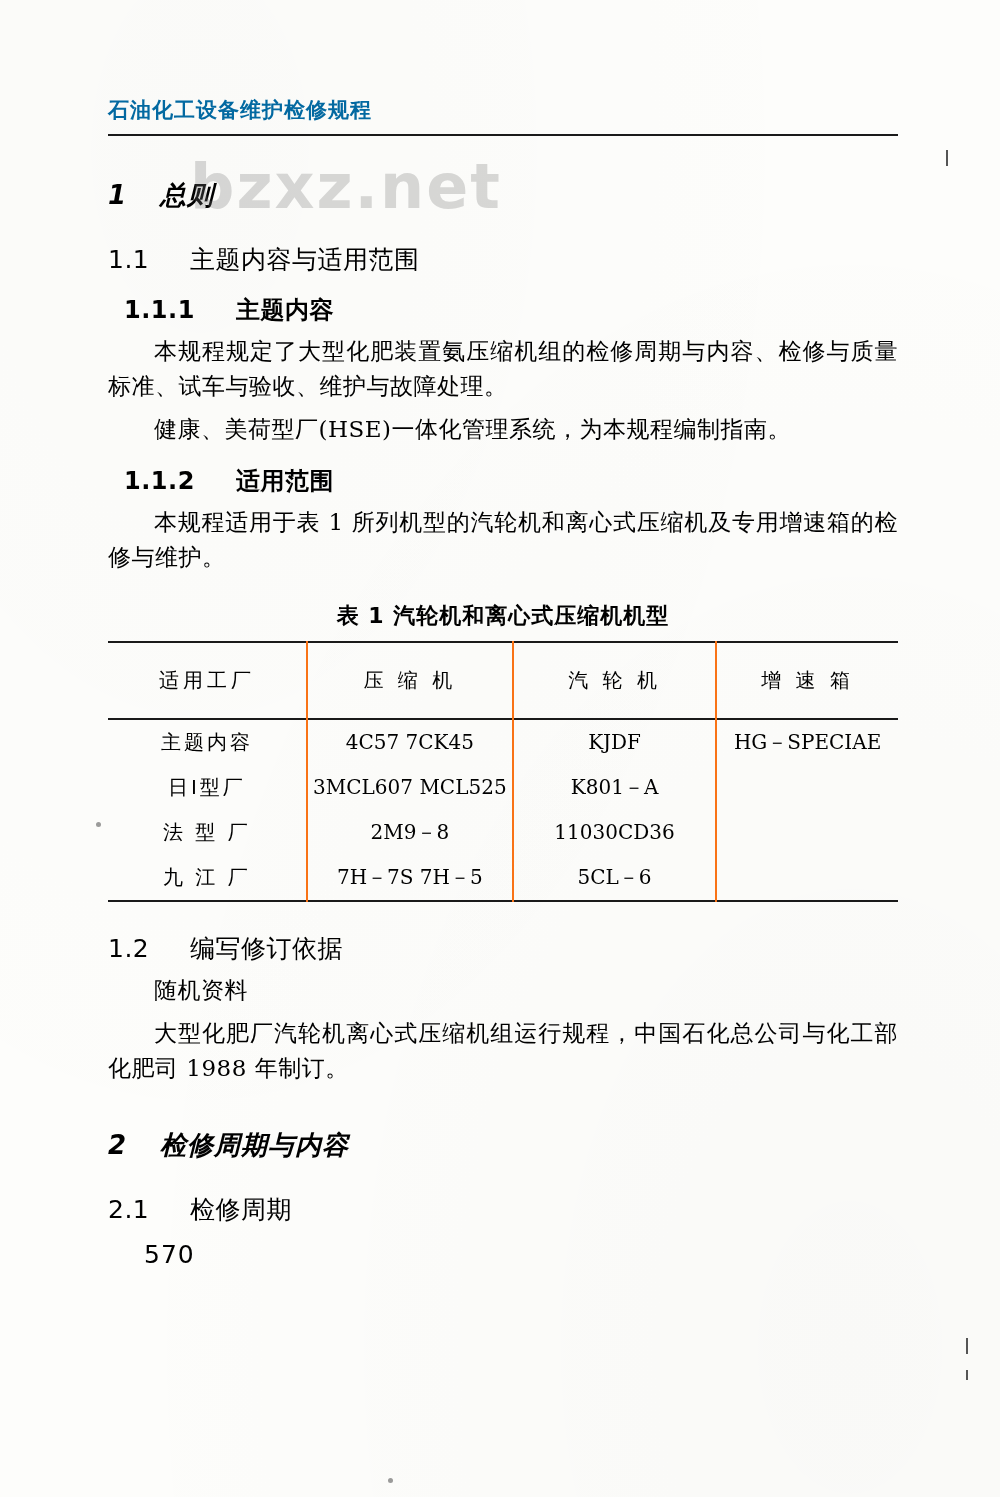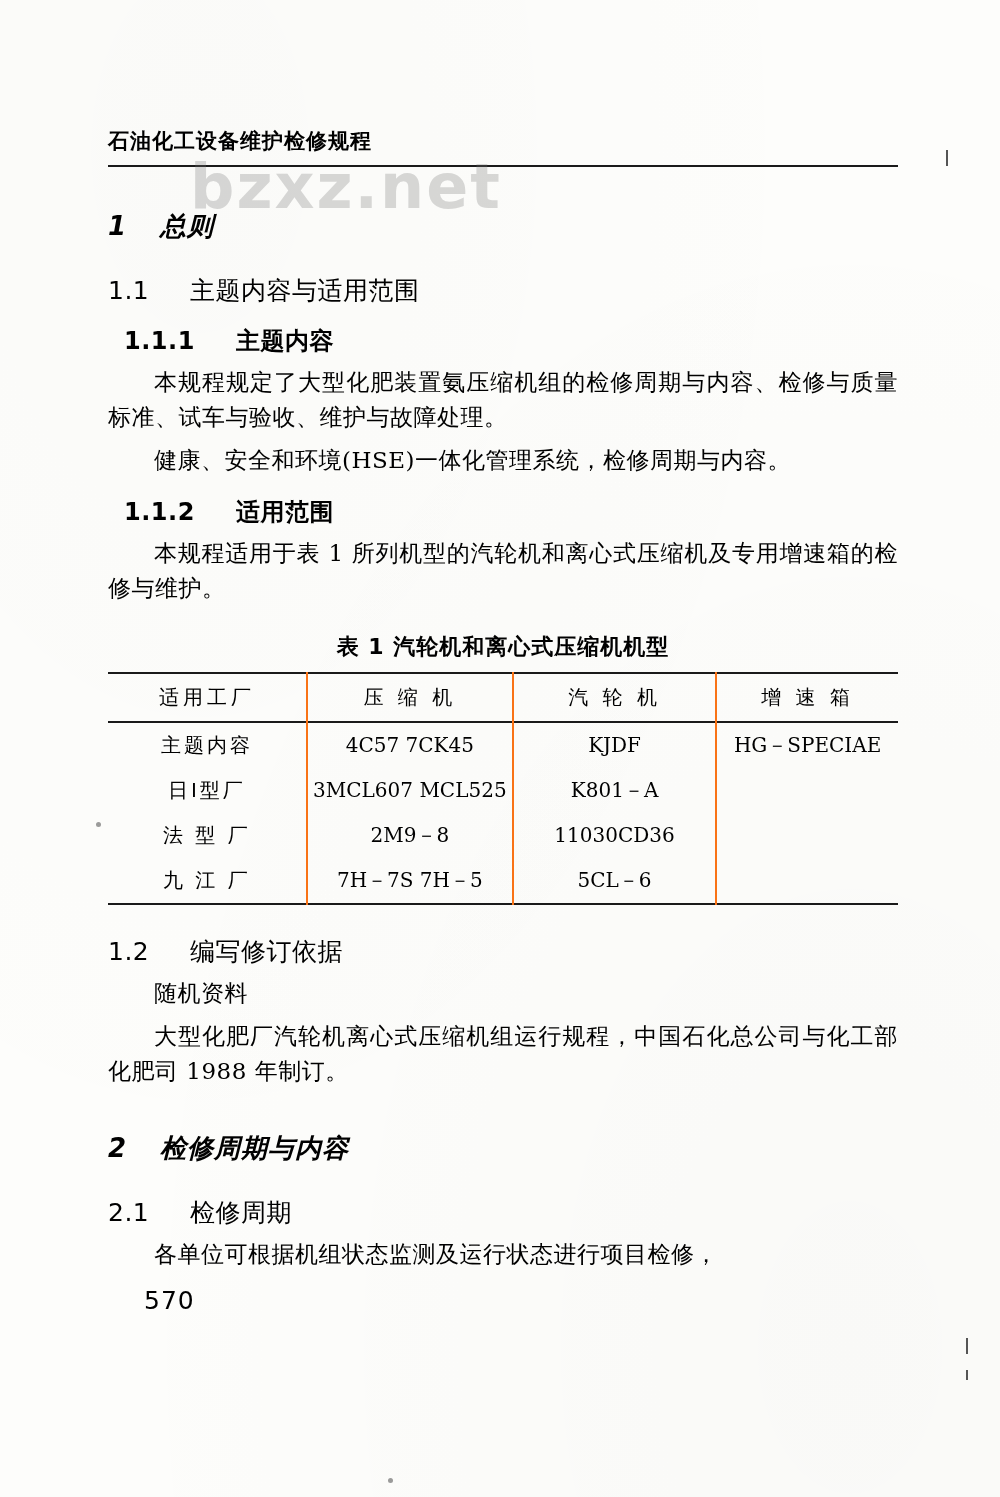--- a/index.html
+++ b/index.html
@@ -33,22 +33,21 @@
     position: absolute;
     left: 108px;
     top: 96px;
     width: 790px;
   }
   .running-head {
     font-family: "DejaVu Sans", "Liberation Sans", sans-serif;
     font-weight: bold;
     font-size: 21px;
     letter-spacing: 1px;
-    color: #000000;
-    margin-top: 31px;
+    color: #0369a1;
   }
   .head-rule {
     margin-top: 10px;
     border-bottom: 2px solid #1a1a1a;
     width: 790px;
   }
   .watermark {
     position: absolute;
     left: 190px;
     top: 150px;
@@ -111,21 +110,21 @@
     border-left: 2px solid #f97316;
     border-right: 1px solid #1a1a1a;
     text-align: center;
     padding: 9px 4px;
     font-weight: normal;
   }
   table.models thead th {
     font-family: "DejaVu Sans", "Liberation Sans", sans-serif;
     font-size: 20px;
     letter-spacing: 4px;
-    padding: 10px 4px;
+    padding: 24px 4px;
   }
   table.models thead tr {
     border-top: 2px solid #1a1a1a;
     border-bottom: 2px solid #1a1a1a;
   }
   table.models tbody tr:last-child {
     border-bottom: 2px solid #1a1a1a;
   }
   table.models td.factory {
     font-family: "DejaVu Sans", "Liberation Sans", sans-serif;
@@ -176,21 +175,21 @@
     </h1>
 
     <h2 class="sub">
       <span class="num">1.1</span><span>主题内容与适用范围</span>
     </h2>
 
     <h3 class="subsub">
       <span class="num">1.1.1</span><span>主题内容</span>
     </h3>
     <p class="body">本规程规定了大型化肥装置氨压缩机组的检修周期与内容、检修与质量标准、试车与验收、维护与故障处理。</p>
-    <p class="body">健康、安全和环境(HSE)一体化管理系统，检修周期与内容。</p>
+    <p class="body">健康、美荷型厂(HSE)一体化管理系统，为本规程编制指南。</p>
 
     <h3 class="subsub">
       <span class="num">1.1.2</span><span>适用范围</span>
     </h3>
     <p class="body">本规程适用于表 1 所列机型的汽轮机和离心式压缩机及专用增速箱的检修与维护。</p>
 
     <div class="table-caption">表 1   汽轮机和离心式压缩机机型</div>
 
     <table class="models">
       <thead>
@@ -235,19 +234,18 @@
     <p class="body">随机资料</p>
     <p class="body">大型化肥厂汽轮机离心式压缩机组运行规程，中国石化总公司与化工部化肥司 1988 年制订。</p>
 
     <h1 class="sec">
       <span class="num">2</span><span>检修周期与内容</span>
     </h1>
 
     <h2 class="sub">
       <span class="num">2.1</span><span>检修周期</span>
     </h2>
-    <p class="body">各单位可根据机组状态监测及运行状态进行项目检修，</p>
 
     <div class="page-number">570</div>
   </div>
 
   <div class="watermark">bzxz.net</div>
 </div>
 
 </body></html>

